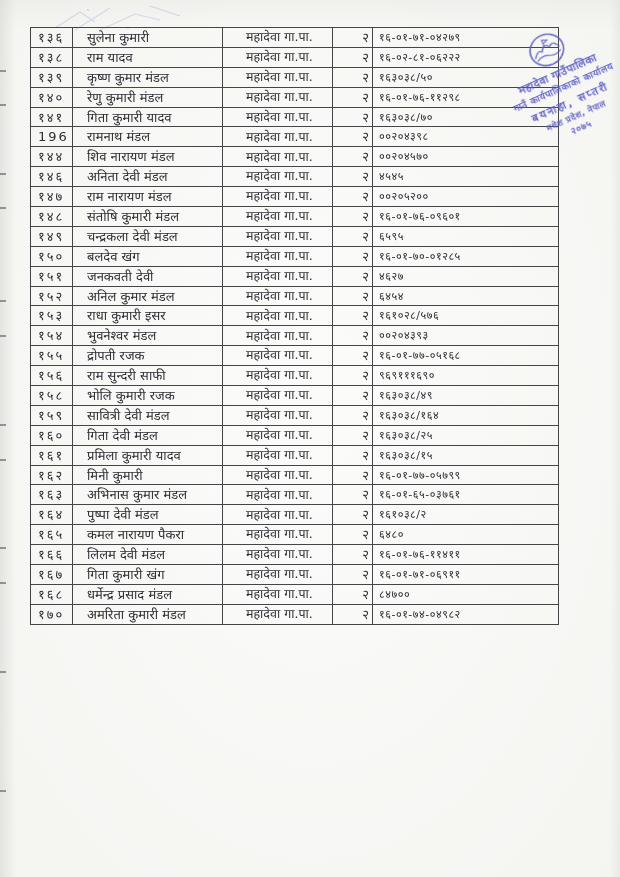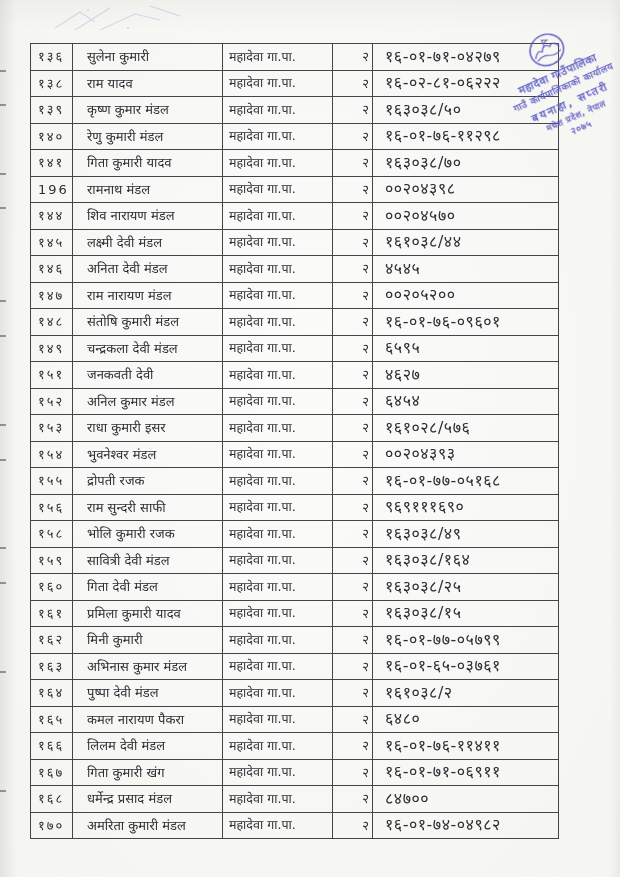--- a/index.html
+++ b/index.html
@@ -11,34 +11,34 @@
   
   .paper-shade{
     position:absolute;inset:0;pointer-events:none;
     background:
       linear-gradient(90deg,rgba(205,205,202,.45) 0,rgba(205,205,202,0) 16px),
       linear-gradient(270deg,rgba(214,214,210,.35) 0,rgba(214,214,210,0) 10px),
       linear-gradient(180deg,rgba(222,222,218,.30) 0,rgba(222,222,218,0) 30px),
       radial-gradient(ellipse at 50% 45%, rgba(255,255,255,.55) 0%, rgba(236,236,232,.25) 100%);
   }
   .records-table{
-    position:absolute;left:30px;top:43px;width:528px;height:796px;
+    position:absolute;left:30px;top:27px;width:528px;height:598px;
     border-collapse:collapse;table-layout:fixed;
   }
   .records-table td{
     border:1.5px solid #454547;
     padding:0;vertical-align:middle;
     font-size:13px;color:#2e2e35;line-height:1;
     white-space:nowrap;overflow:hidden;
   }
   td.serial-cell{text-align:left;padding-left:7px;letter-spacing:2px;}
   td.name-cell{padding-left:14px;}
-  td.office-cell{padding-left:6px;font-size:12.5px;}
+  td.office-cell{padding-left:23px;font-size:12.5px;}
   td.ward-cell{text-align:right;padding-right:3px;}
-  td.id-number-cell{padding-left:12px;font-size:16px;letter-spacing:.5px;}
+  td.id-number-cell{padding-left:6px;font-size:11px;letter-spacing:.5px;}
   
   .stamp{
     position:absolute;left:486px;top:28px;width:168px;height:148px;
     transform:rotate(-24deg);transform-origin:50% 50%;
     color:#5d5dc6;text-align:center;opacity:.92;
     pointer-events:none;z-index:5;
     filter:blur(.2px);
   }
   .stamp-emblem{display:block;margin:0 auto 1px auto;}
   .stamp-line{display:block;font-weight:bold;letter-spacing:.5px;}
@@ -126,27 +126,20 @@
         <td class="id-number-cell">००२०४३९८</td>
       </tr>
       <tr>
         <td class="serial-cell">१४४</td>
         <td class="name-cell">शिव नारायण मंडल</td>
         <td class="office-cell">महादेवा गा.पा.</td>
         <td class="ward-cell">२</td>
         <td class="id-number-cell">००२०४५७०</td>
       </tr>
       <tr>
-        <td class="serial-cell">१४५</td>
-        <td class="name-cell">लक्ष्मी देवी मंडल</td>
-        <td class="office-cell">महादेवा गा.पा.</td>
-        <td class="ward-cell">२</td>
-        <td class="id-number-cell">१६१०३८/४४</td>
-      </tr>
-      <tr>
         <td class="serial-cell">१४६</td>
         <td class="name-cell">अनिता देवी मंडल</td>
         <td class="office-cell">महादेवा गा.पा.</td>
         <td class="ward-cell">२</td>
         <td class="id-number-cell">४५४५</td>
       </tr>
       <tr>
         <td class="serial-cell">१४७</td>
         <td class="name-cell">राम नारायण मंडल</td>
         <td class="office-cell">महादेवा गा.पा.</td>
@@ -159,20 +152,27 @@
         <td class="office-cell">महादेवा गा.पा.</td>
         <td class="ward-cell">२</td>
         <td class="id-number-cell">१६-०१-७६-०९६०१</td>
       </tr>
       <tr>
         <td class="serial-cell">१४९</td>
         <td class="name-cell">चन्द्रकला देवी मंडल</td>
         <td class="office-cell">महादेवा गा.पा.</td>
         <td class="ward-cell">२</td>
         <td class="id-number-cell">६५९५</td>
+      </tr>
+      <tr>
+        <td class="serial-cell">१५०</td>
+        <td class="name-cell">बलदेव खंग</td>
+        <td class="office-cell">महादेवा गा.पा.</td>
+        <td class="ward-cell">२</td>
+        <td class="id-number-cell">१६-०१-७०-०१२८५</td>
       </tr>
       <tr>
         <td class="serial-cell">१५१</td>
         <td class="name-cell">जनकवती देवी</td>
         <td class="office-cell">महादेवा गा.पा.</td>
         <td class="ward-cell">२</td>
         <td class="id-number-cell">४६२७</td>
       </tr>
       <tr>
         <td class="serial-cell">१५२</td>

